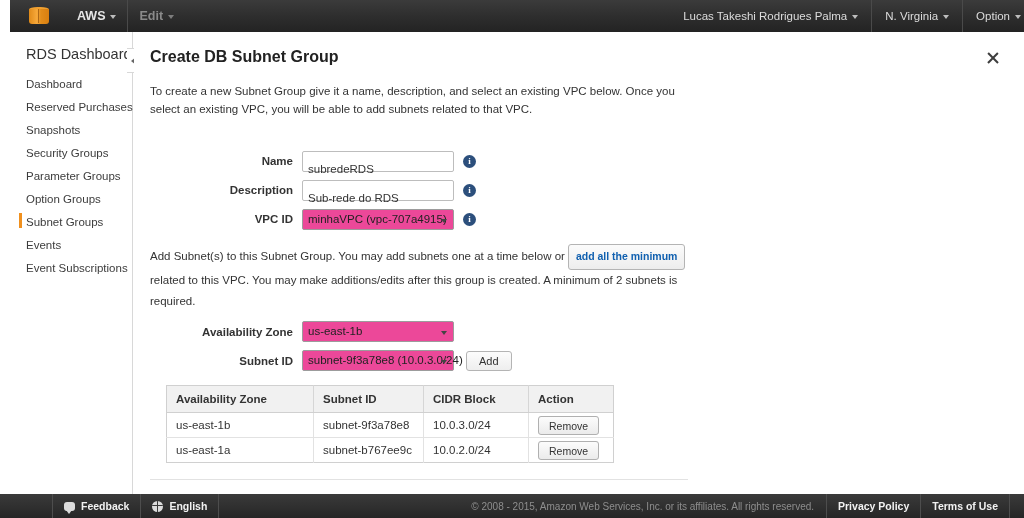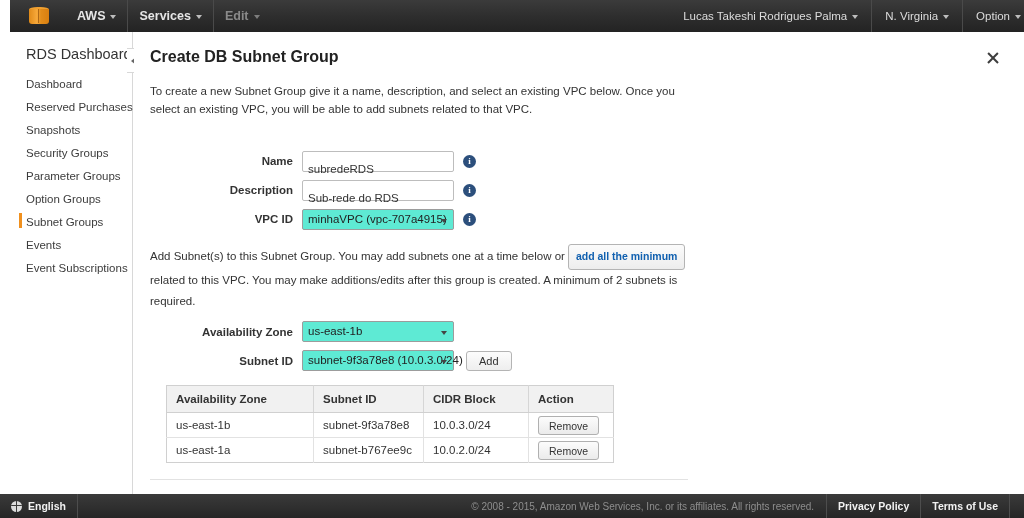--- a/index.html
+++ b/index.html
@@ -111,21 +111,21 @@
   .flabel {
     width: 152px; text-align: right; padding-right: 9px;
     font-size: 11.5px; font-weight: bold; color: #333; white-space: nowrap;
   }
   .finput {
     width: 152px; height: 21px; border: 1px solid #bdbdbd; background: #fff;
     font-size: 11.5px; color: #333; padding: 8px 5px; line-height: 19px;
     border-radius: 2px;
   }
   .fselect {
-    height: 21px; border: 1px solid #9c9c9c; background: #5eead4;
+    height: 21px; border: 1px solid #9c9c9c; background: #ec4899;
     font-size: 11.5px; color: #222; padding: 0 18px 0 5px; line-height: 19px;
     border-radius: 2px; position: relative; white-space: nowrap;
   }
   .fselect .sc {
     position: absolute; right: 6px; top: 9px;
     width: 0; height: 0; border-left: 3px solid transparent;
     border-right: 3px solid transparent; border-top: 4px solid #444;
   }
   .info-i {
     width: 13px; height: 13px; border-radius: 50%;
@@ -241,24 +241,20 @@
 <body>
 
 <div id="topnav">
   <div class="nav-logo">
     <div class="cube-top"></div>
       <div class="cube-body"></div>
       <div class="cube-seam"></div>
   </div>
   <div class="nav-item first">
     <span>AWS</span>
-    <span class="caret-d"></span>
-  </div>
-  <div class="nav-item">
-    <span>Services</span>
     <span class="caret-d"></span>
   </div>
   <div class="nav-item dim">
     <span>Edit</span>
     <span class="caret-d"></span>
   </div>
 
   <div id="nav-right">
     <div class="nav-item first">
       <span>Lucas Takeshi Rodrigues Palma</span>
@@ -394,20 +390,24 @@
 
   <div id="divider"></div>
 
   <div id="actions">
     <div class="btn-cancel">Cancel</div>
     <div class="btn-create">Create</div>
   </div>
 </div>
 
 <div id="footer">
+  <div class="foot-left first">
+    <span class="bubble-icon"></span>
+    <span>Feedback</span>
+  </div>
   <div class="foot-left">
     <span class="globe-icon"></span>
     <span>English</span>
   </div>
 
   <div id="foot-right">
     <div id="copyright">© 2008 - 2015, Amazon Web Services, Inc. or its affiliates. All rights reserved.</div>
     <div class="foot-link">Privacy Policy</div>
     <div class="foot-link">Terms of Use</div>
   </div>

